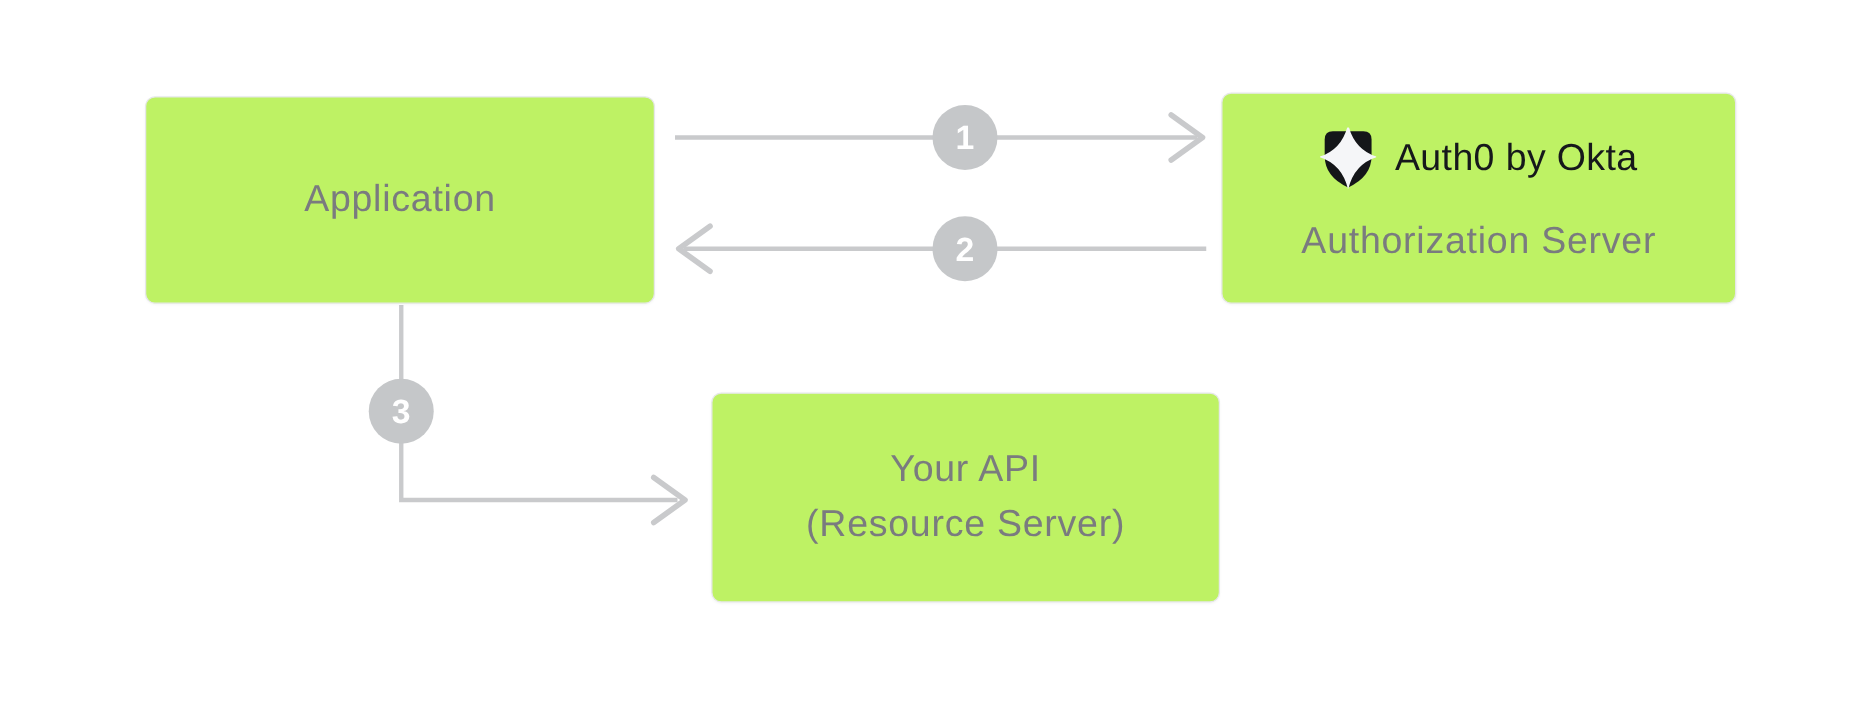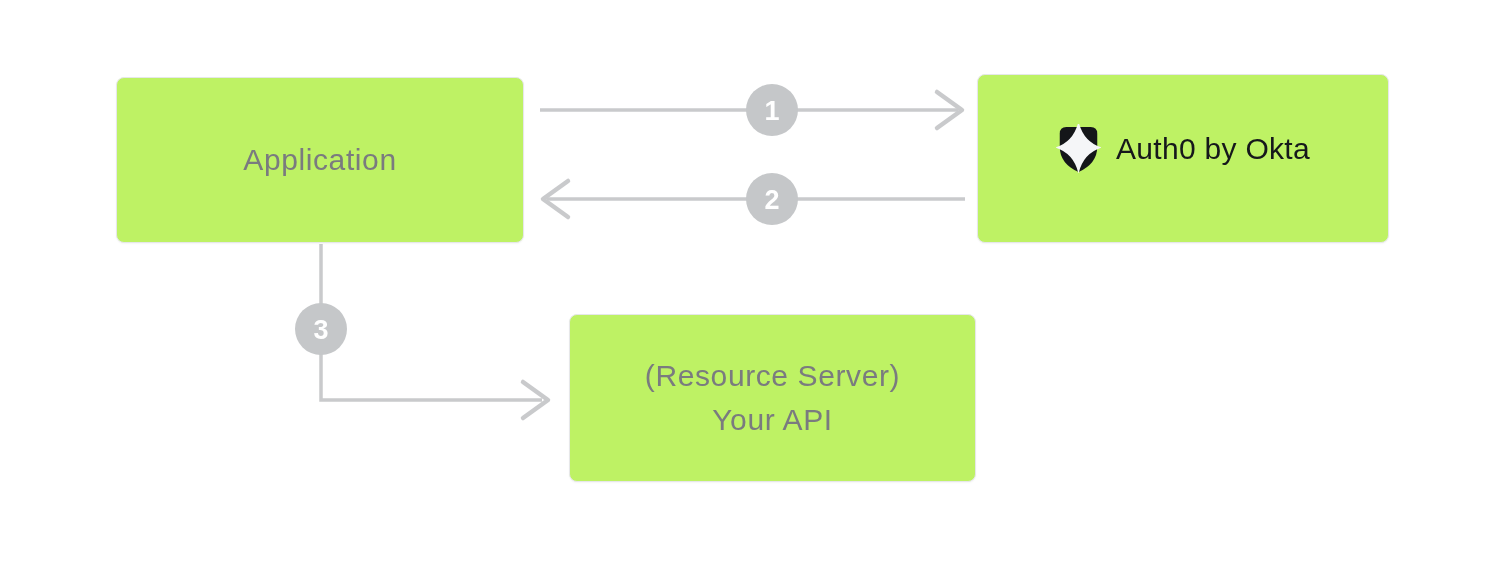--- a/index.html
+++ b/index.html
@@ -122,20 +122,21 @@
       <span style="display:inline-flex;">
         <svg width="45" height="49" viewBox="0 0 48 52" aria-hidden="true">
 
           <path class="shield-body" d="M11 3 L37 3 Q44 3 44 10 L44 24 Q44 42 24 51 Q4 42 4 24 L4 10 Q4 3 11 3 Z"></path>
 
           <path class="shield-cutout" d="M24 -3 Q29 19 49 25 Q29 31 24 53 Q19 31 -1 25 Q19 19 24 -3 Z"></path>
         </svg>
       </span>
       <span class="brand-text">Auth0 by Okta</span>
     </div>
+    <div class="node-label">Authorization Server</div>
   </div>
 
   <div class="node node-api">
+    <div class="node-label">Your API</div>
     <div class="node-label">(Resource Server)</div>
-    <div class="node-label">Your API</div>
   </div>
 
 </div>
 
 </body></html>

